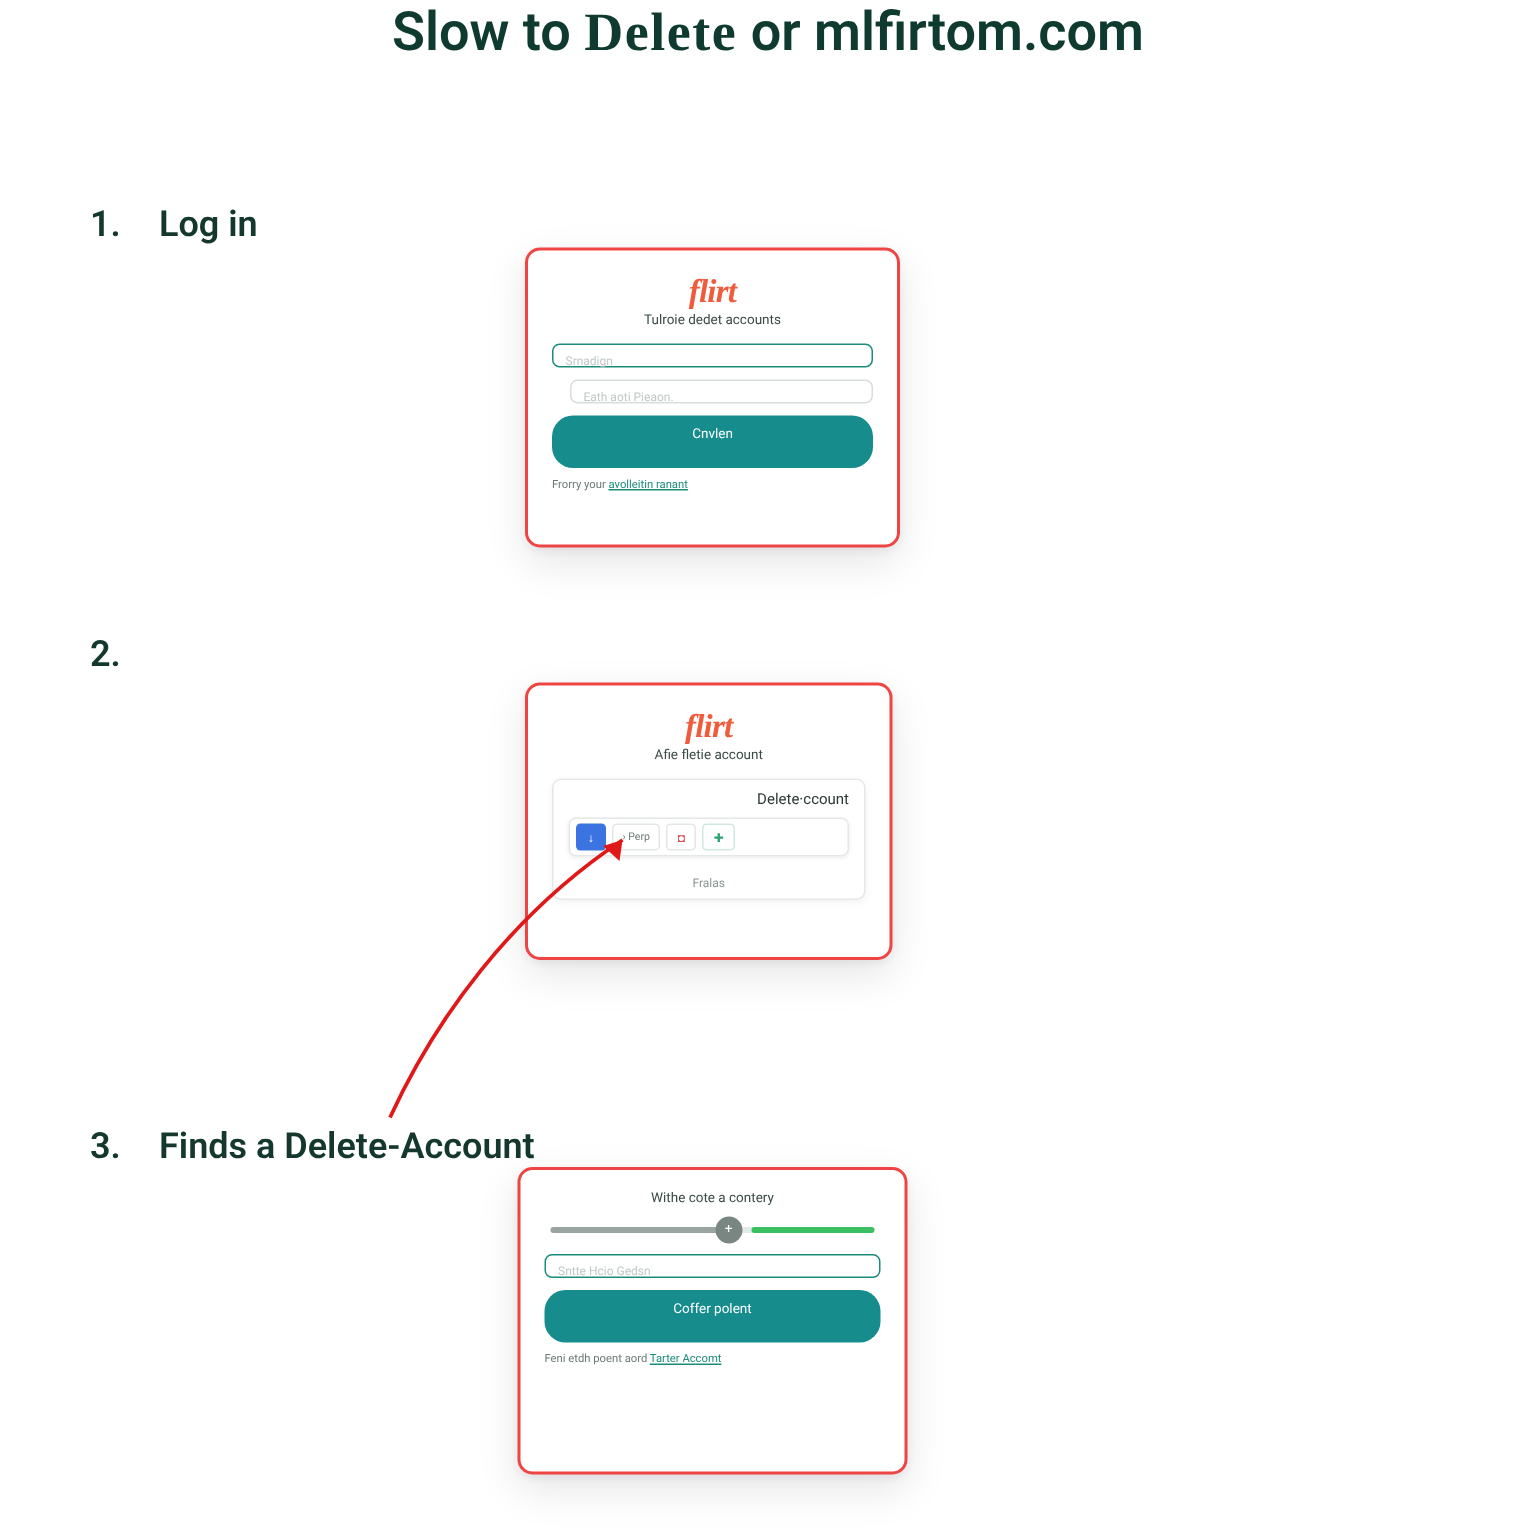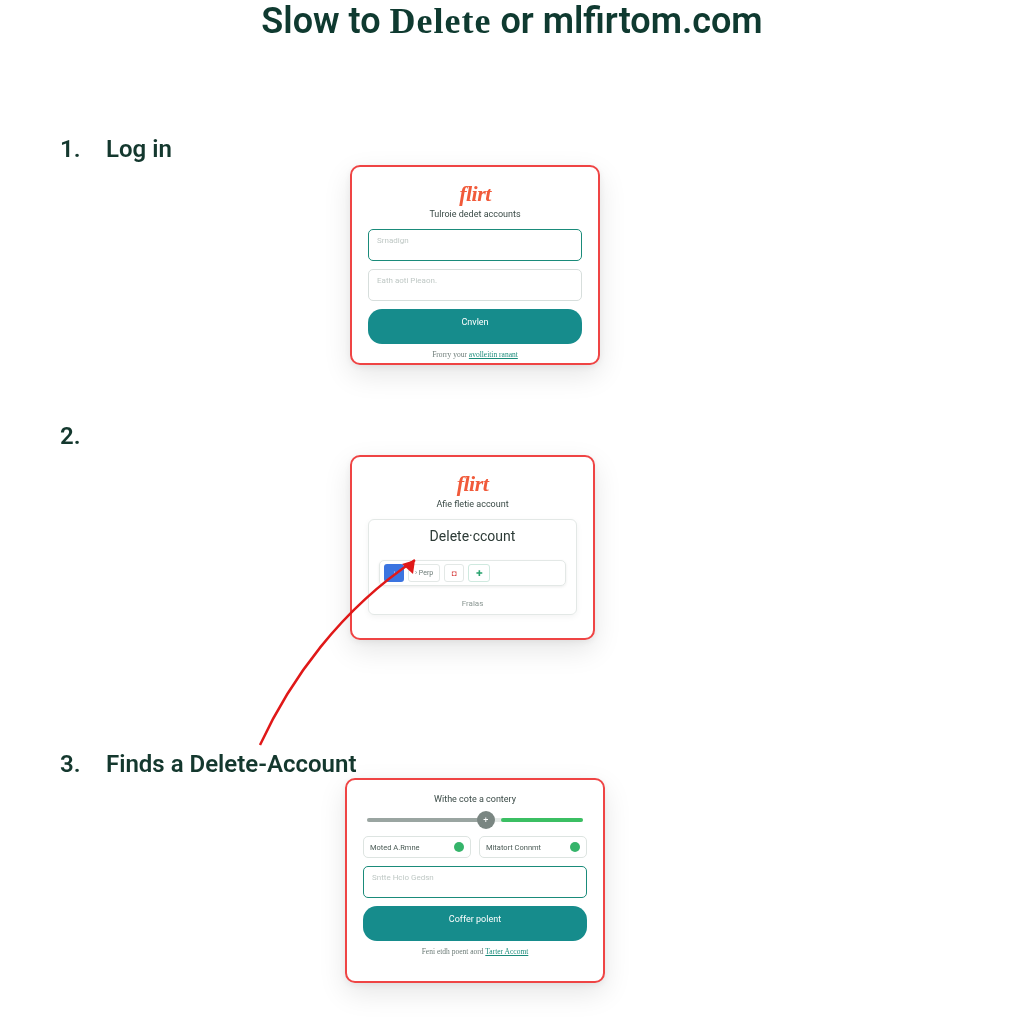--- a/index.html
+++ b/index.html
@@ -66,55 +66,54 @@
   }
   .subtitle {
     text-align: center;
     font-size: 9px;
     color: #3a4a46;
     margin-bottom: 10px;
   }
   .field {
     border: 1.5px solid #1a8b7a;
     border-radius: 5px;
-    height: 32px;
+    height: 16px;
     line-height: 22px;
     padding: 0 8px;
     color: #bfc8c5;
     font-size: 8px;
     margin-bottom: 8px;
     background: #fff;
   }
-  .field.muted { border-color: #d7dedc; }
+  .field.muted { border-color: #d7dedc; margin-left: 12px; }
   .btn-primary {
     background: #168c8c;
     color: #fff;
     border-radius: 14px;
     height: 35px;
     line-height: 26px;
     text-align: center;
     font-size: 9px;
     margin-bottom: 6px;
   }
   .footer-link {
-    text-align: center;
+    text-align: left;
     font-size: 7.5px;
     color: #6b7a76;
-    font-family: Liberation Serif, serif;
   }
   .footer-link .link { color: #1a8b7a; text-decoration: underline; }
 
   
   .inner-box {
     border: 1px solid #e3e8e6;
     border-radius: 6px;
     padding: 8px 10px 6px;
     box-shadow: 0 2px 6px rgba(0,0,0,0.05);
   }
-  .inner-title { font-size: 14px; color: #2c3a36; text-align: center; margin-bottom: 16px; }
+  .inner-title { font-size: 10px; color: #2c3a36; text-align: right; margin-bottom: 6px; }
   .chip-row {
     display: flex;
     gap: 4px;
     align-items: center;
     border: 1px solid #e3e8e6;
     border-radius: 5px;
     padding: 3px 4px;
     box-shadow: 0 1px 3px rgba(0,0,0,0.08);
     margin-bottom: 6px;
   }
@@ -233,28 +232,18 @@
   </div>
 </div>
 
 <div class="card card-3">
   <div class="subtitle" style="margin-bottom:3px;">Withe cote a contery</div>
   <div class="slider-track">
     <div class="slider-fill-left"></div>
     <div class="slider-fill-right"></div>
     <div class="slider-knob">+</div>
   </div>
-  <div class="opt-row">
-    <div class="opt">
-      <span>Moted A.Rmne</span>
-      <span class="dot"></span>
-    </div>
-    <div class="opt">
-      <span>Mitatort Connmt</span>
-      <span class="dot"></span>
-    </div>
-  </div>
   <div class="field" style="border-color:#1a8b7a;"><span>Sntte Hcio Gedsn</span></div>
   <div class="btn-primary">Coffer polent</div>
   <div class="footer-link">
     <span>Feni etdh poent aord </span><span class="link">Tarter Accomt</span>
   </div>
 </div>
 
 </body></html>

